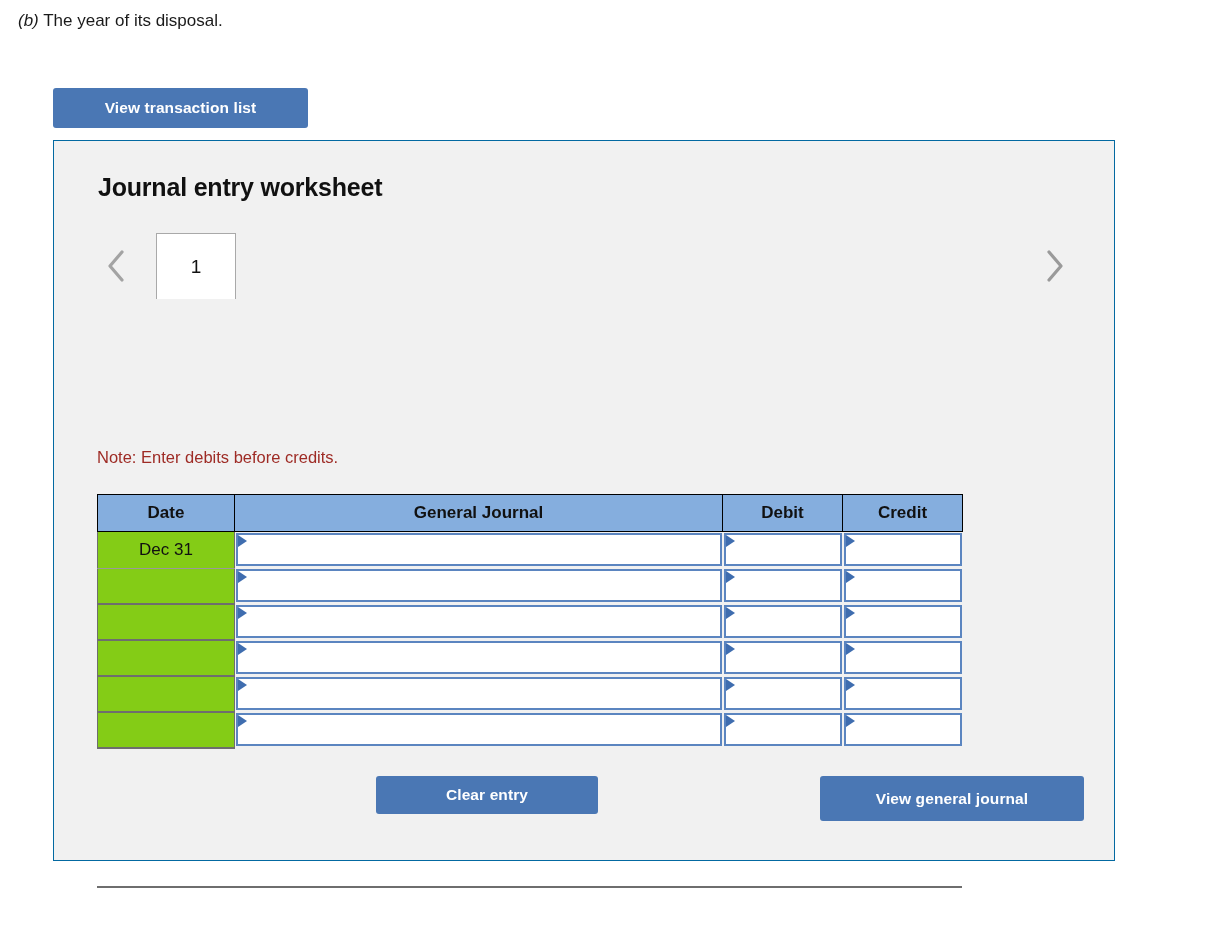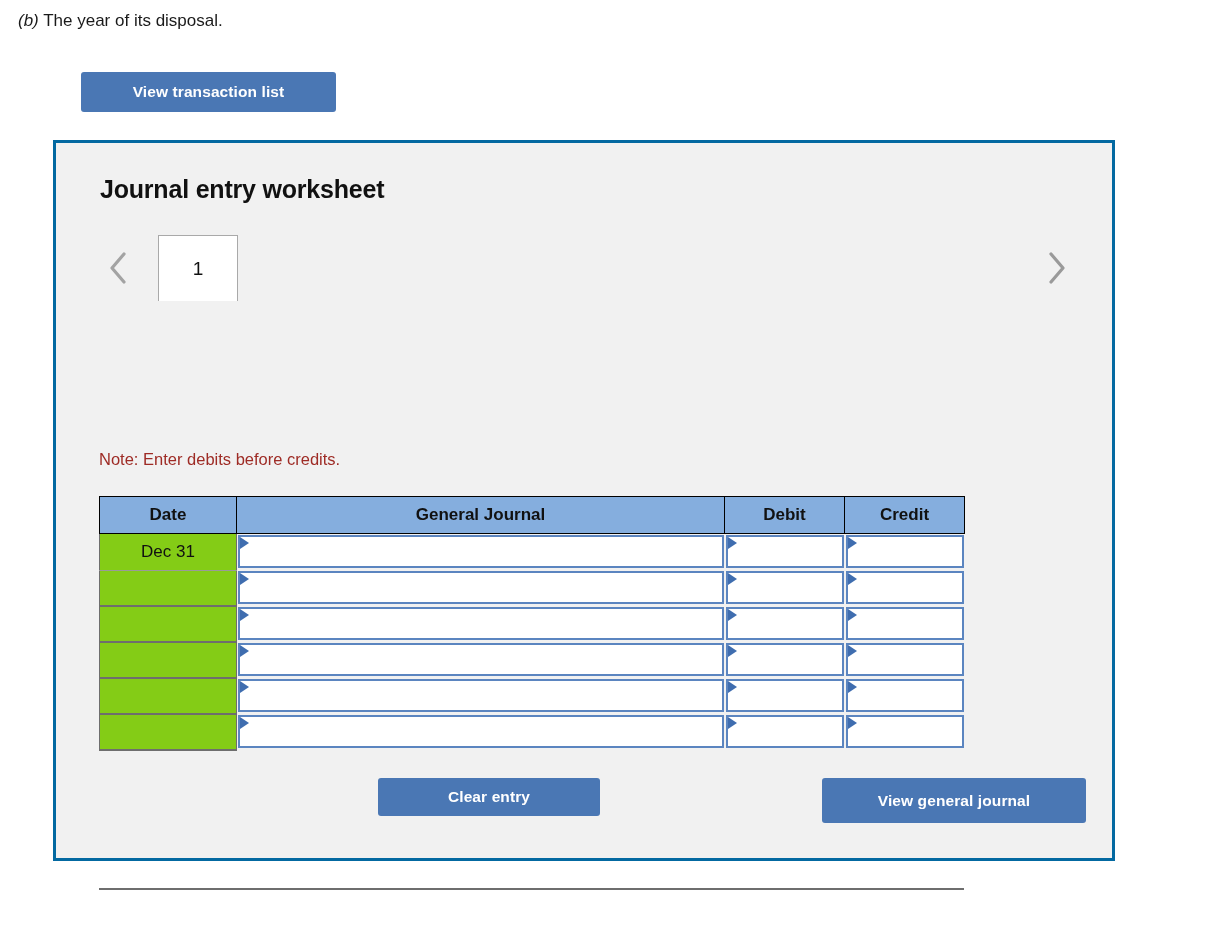--- a/index.html
+++ b/index.html
@@ -34,31 +34,31 @@
     border: none;
     border-radius: 3px;
     cursor: pointer;
     font-family: "Liberation Sans", sans-serif;
     letter-spacing: 0.1px;
     padding: 0 18px;
   }
 
   #view-transaction-list {
     position: absolute;
-    left: 53px; top: 72px;
-    width: 255px; height: 40px; margin-left: 28px;
+    left: 53px; top: 88px;
+    width: 255px; height: 40px;
   }
 
   
   .panel {
     position: absolute;
     left: 53px; top: 140px;
     width: 1062px; height: 721px;
     background: #f1f1f1;
-    border: 3px solid #0369a1;
+    border: 1px solid #0369a1;
   }
 
   .panel-title {
     position: absolute;
     left: 44px; top: 32px;
     font-size: 25px;
     font-weight: bold;
     color: #111111;
     letter-spacing: -0.2px;
   }

